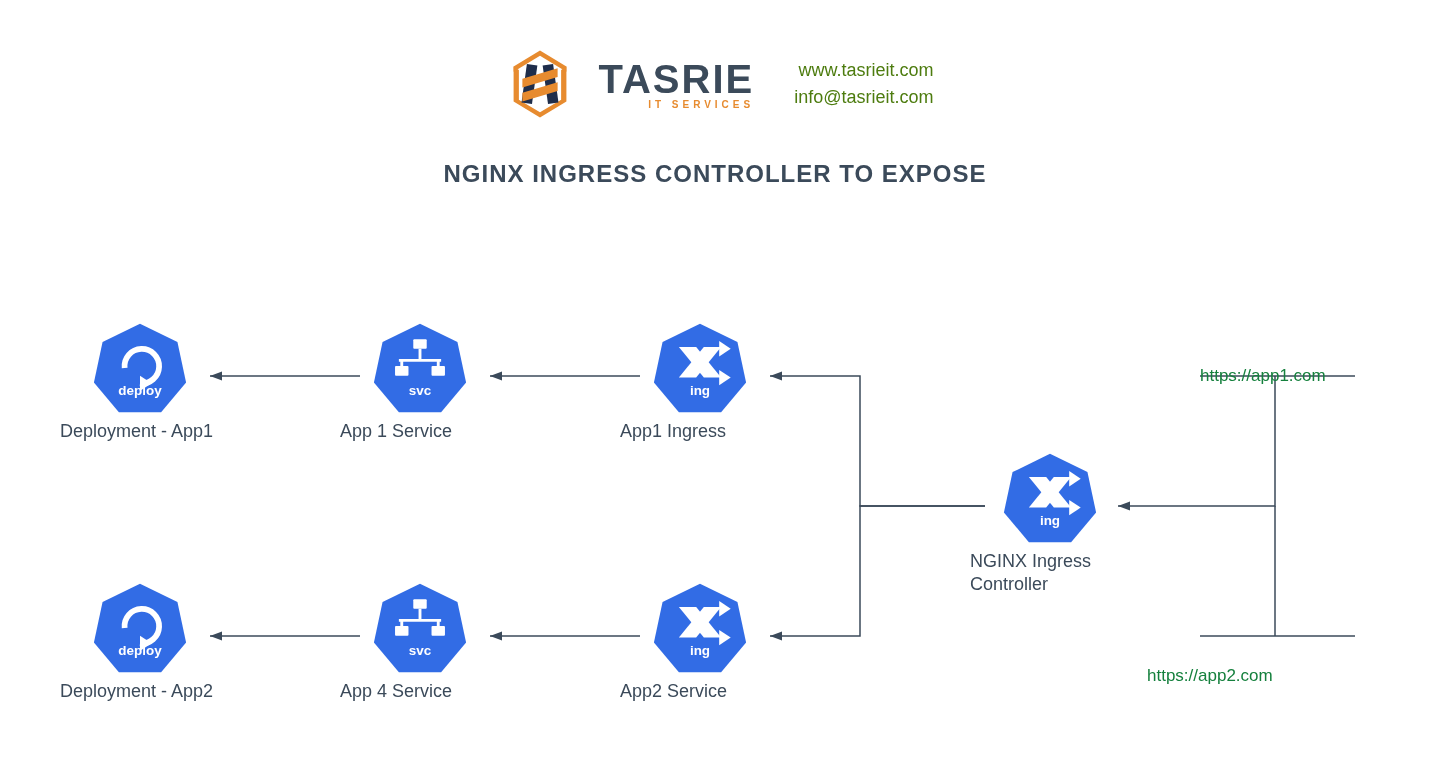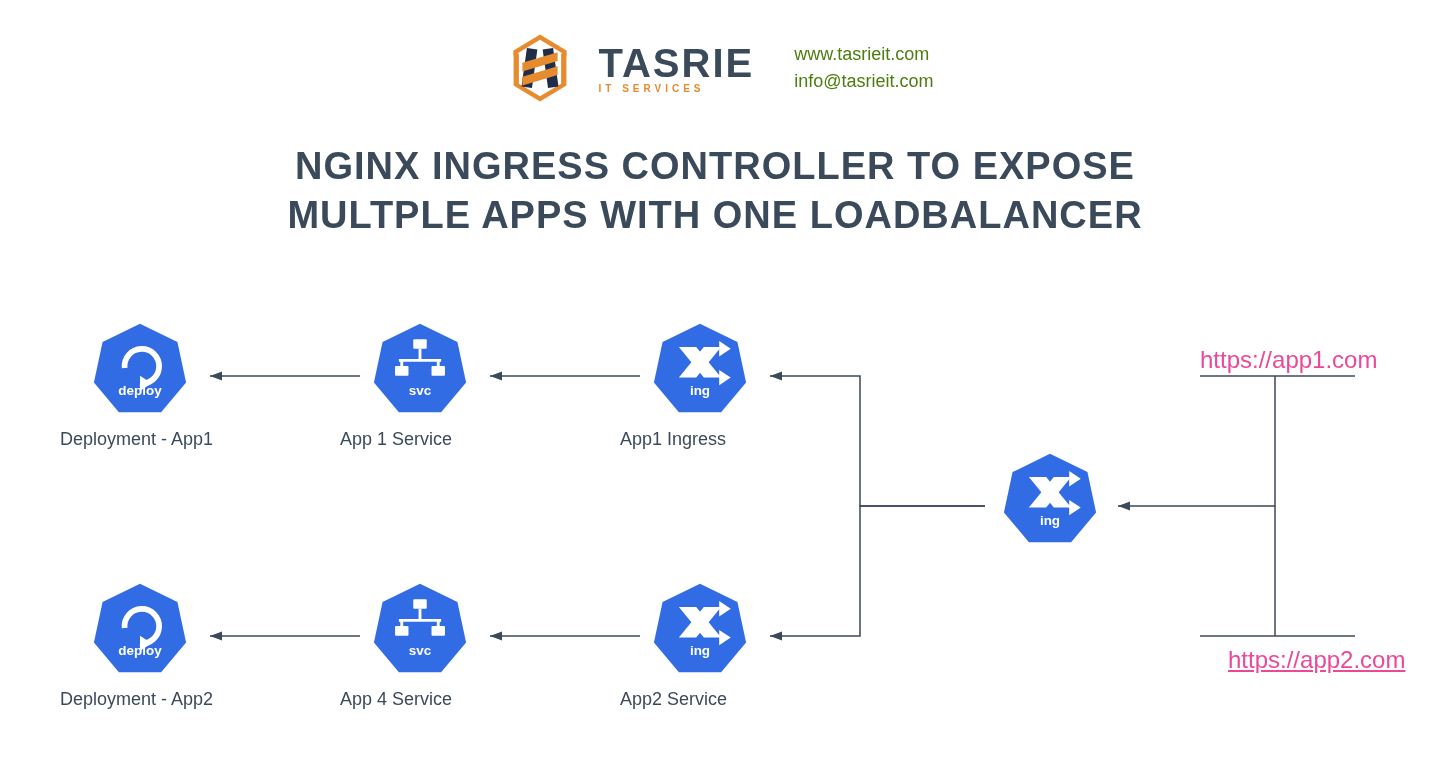--- a/index.html
+++ b/index.html
@@ -9,21 +9,22 @@
     width: 1430px;
     height: 774px;
     position: relative;
     color: #3b4a5a;
   }
   .header {
     display: flex;
     align-items: center;
     justify-content: center;
     gap: 40px;
-    padding-top: 24px;
+    padding-top: 40px;
+    text-align: right;
   }
   .logo-block { display: flex; align-items: center; gap: 14px; }
   .logo-svg { width: 88px; height: 88px; }
   .logo-text { display: flex; flex-direction: column; }
   .logo-text .brand {
     font-size: 40px;
     font-weight: 800;
     letter-spacing: 2px;
     color: #3b4a5a;
     line-height: 1;
@@ -35,49 +36,50 @@
     color: #e78b2f;
   }
   .contact {
     font-size: 18px;
     color: #4d7c0f;
     line-height: 1.5;
   }
   .title {
     text-align: center;
     margin-top: 30px;
-    font-size: 38px;
+    font-size: 24px;
     font-weight: 800;
     letter-spacing: 1px;
     color: #3b4a5a;
     line-height: 1.3;
   }
   .canvas {
     position: absolute;
     left: 0;
     top: 300px;
     width: 1430px;
     height: 460px;
   }
   .node {
     position: absolute;
     width: 160px;
     text-align: left;
   }
   .node .hex { width: 96px; height: 96px; margin: 0 auto; }
   .node .label {
-    margin-top: 12px;
+    margin-top: 4px;
     font-size: 18px;
     color: #3b4a5a;
     line-height: 1.25;
   }
   .url-label {
     position: absolute;
-    font-size: 24px;
-    color: #ec4899;
+    font-size: 17px;
+    color: #15803d;
+    margin-top: 20px;
   }
   svg.lines {
     position: absolute;
     left: 0;
     top: 0;
     width: 1430px;
     height: 460px;
     pointer-events: none;
   }
   .hex svg { width: 100%; height: 100%; display: block; }
@@ -106,21 +108,20 @@
     </div>
   </div>
   <div class="contact">
     <div>www.tasrieit.com</div>
     <div>info@tasrieit.com</div>
   </div>
 </div>
 
 <div class="title">
   <div>NGINX INGRESS CONTROLLER TO EXPOSE</div>
-  <div>MULTPLE APPS WITH ONE LOADBALANCER</div>
 </div>
 
 <div class="canvas">
 
   <svg class="lines">
     <defs>
       <marker id="arrow" markerWidth="10" markerHeight="10" refX="8" refY="3" orient="auto">
         <path d="M0,0 L8,3 L0,6 Z" fill="#3b4a5a"></path>
       </marker>
     </defs>
@@ -251,18 +252,19 @@
 
   <g fill="#fff">
     <polygon points="28,28 46,28 72,60 54,60"></polygon>
     <polygon points="54,28 72,28 46,60 28,60"></polygon>
     <polygon points="70,22 82,30 70,38"></polygon>
     <polygon points="70,52 82,60 70,68"></polygon>
   </g>
     <text x="50" y="78" font-size="14" font-weight="600" fill="#fff" text-anchor="middle" font-family="Arial">ing</text>
   </svg>
       </div>
+    <div class="label">NGINX Ingress Controller</div>
   </div>
 
   <div class="url-label" style="left:1200px; top:46px;">https://app1.com</div>
-  <div class="url-label" style="left:1228px; top:346px;text-decoration:underline;">https://app2.com</div>
+  <div class="url-label" style="left:1147px; top:346px;">https://app2.com</div>
 
 </div>
 
 </body></html>

